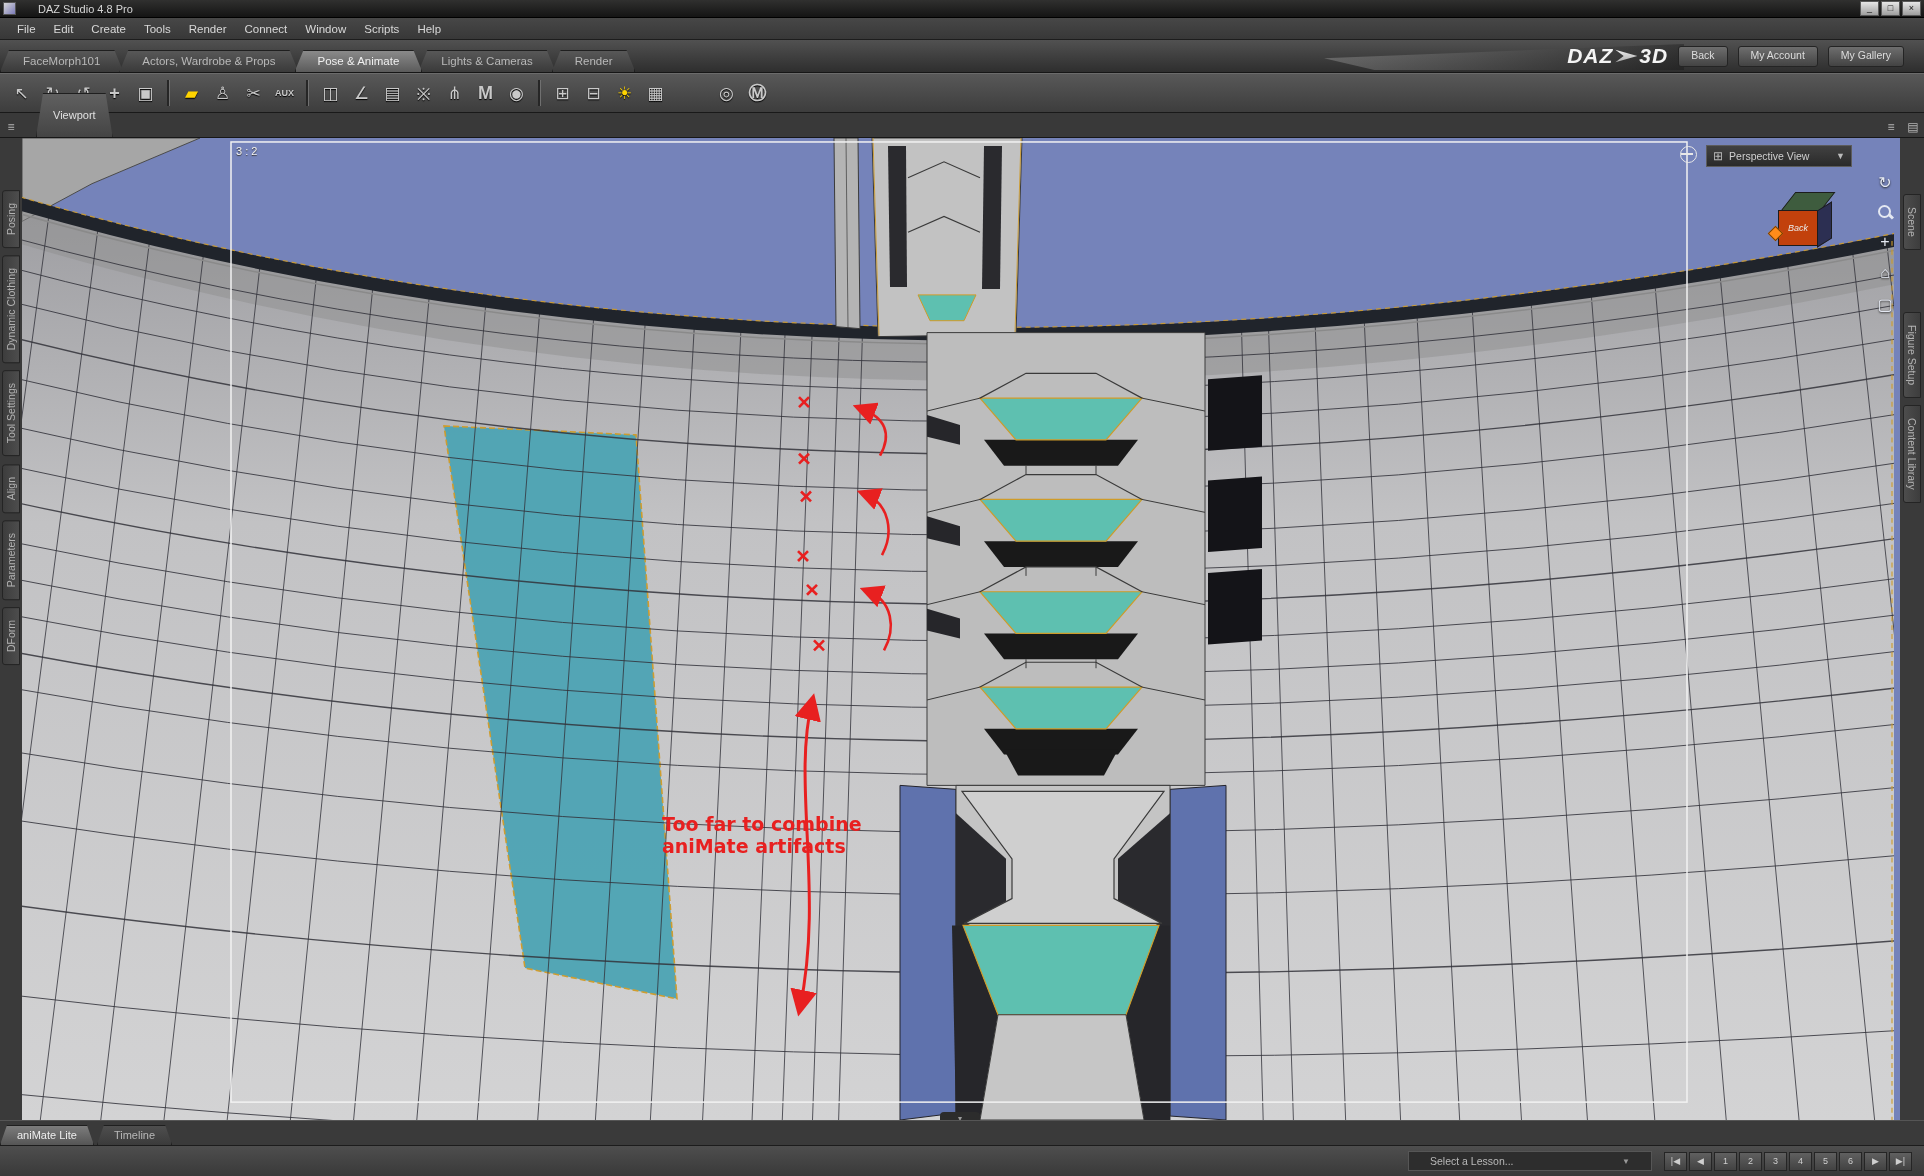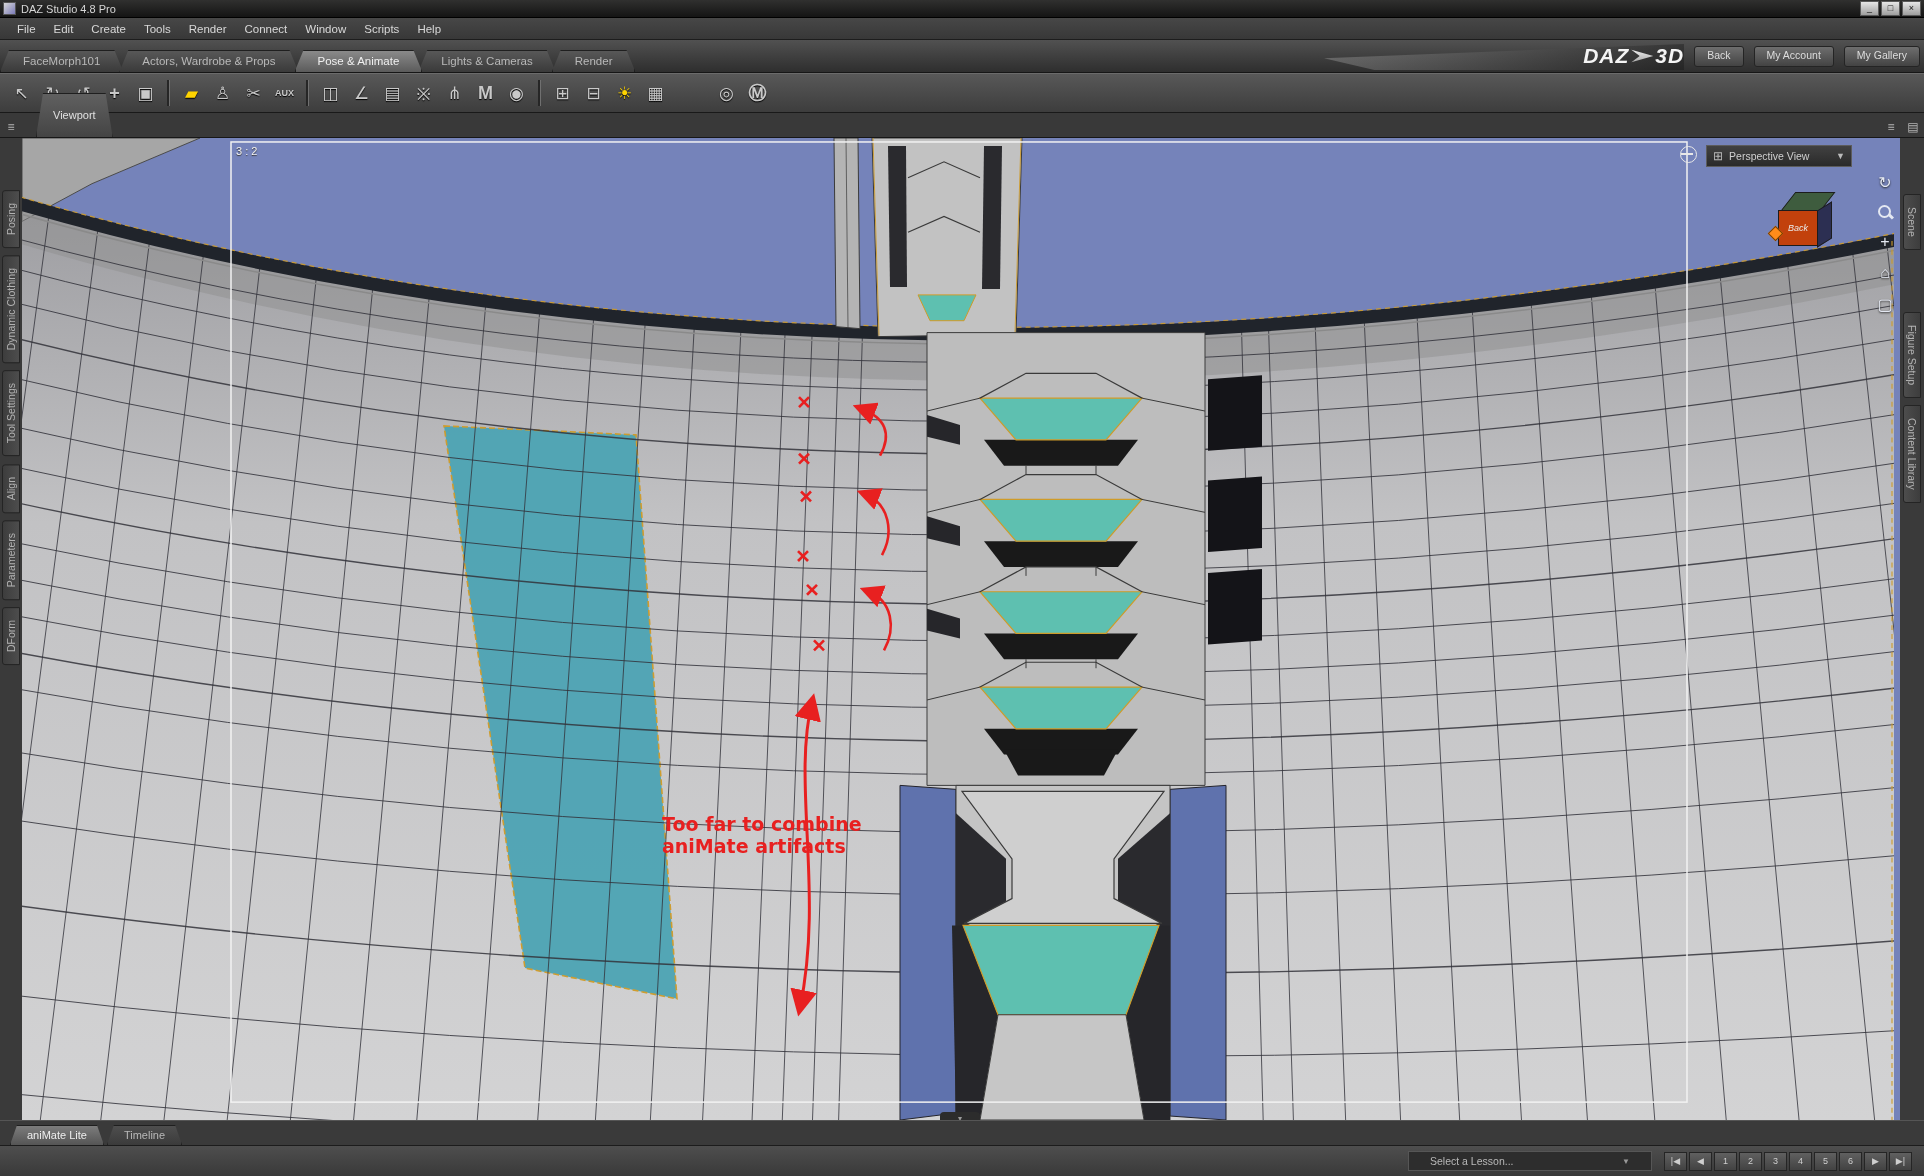--- a/index.html
+++ b/index.html
@@ -2,21 +2,21 @@
 <html><head>
 <meta charset="utf-8">
 <style>
   html,body{margin:0;padding:0;}
   body{width:1924px;height:1176px;overflow:hidden;background:#2b2b2b;
        font-family:"Liberation Sans",sans-serif;color:#ccc;}
   #app{position:relative;width:1924px;height:1176px;display:flex;flex-direction:column;}
 
   
   .titlebar{height:17px;background:linear-gradient(#30302f,#141414);display:flex;align-items:center;
-            gap:5px;padding:0 3px;border-bottom:1px solid #000;}
+            gap:22px;padding:0 3px;border-bottom:1px solid #000;}
   .appicon{width:11px;height:11px;background:linear-gradient(135deg,#d8d8d8,#7a7ab8);border:1px solid #555;}
   .title-text{font-size:11px;color:#d6d6d6;}
   .win-btns{margin-left:auto;display:flex;gap:2px;}
   .win-btn{width:17px;height:13px;background:linear-gradient(#e6e6e6,#9e9e9e);border:1px solid #5a5a5a;
            color:#111;font-size:9px;line-height:12px;text-align:center;cursor:default;}
 
   
   .menubar{height:21px;background:linear-gradient(#474747,#383838);display:flex;align-items:center;
            padding-left:8px;border-bottom:1px solid #1d1d1d;}
   .menu-item{font-size:11.5px;color:#d8d8d8;padding:2px 9px;}
@@ -24,21 +24,21 @@
   
   .tabrow{height:32px;background:linear-gradient(#515151,#2e2e2e);display:flex;align-items:flex-end;
           position:relative;border-bottom:1px solid #161616;}
   .swoosh-bg{position:absolute;right:240px;top:4px;width:360px;height:26px;
              background:linear-gradient(100deg,rgba(230,230,230,.25),rgba(20,20,20,.4));
              clip-path:polygon(0 55%,100% 0,100% 100%,14% 100%);}
   .activity-tab{height:21px;line-height:21px;padding:0 22px;font-size:11.5px;color:#b8b8b8;
         background:linear-gradient(#585858,#3a3a3a);border:1px solid #1f1f1f;border-bottom:none;
         clip-path:polygon(9px 0,calc(100% - 9px) 0,100% 100%,0 100%);margin-right:-4px;}
   .activity-tab.active{background:linear-gradient(#8a8a8a,#5b5b5b);color:#f0f0f0;z-index:2;}
-  .brandarea{margin-left:auto;display:flex;align-items:center;gap:10px;padding:0 4px 4px 0;z-index:3;}
+  .brandarea{margin-left:auto;display:flex;align-items:center;gap:10px;padding:0 20px 4px 0;z-index:3;}
   .daz-logo{display:flex;align-items:center;gap:2px;}
   .daz-word{font-size:21px;font-weight:bold;font-style:italic;color:#f4f4f4;letter-spacing:1px;}
   .daz-swoosh{width:22px;height:18px;background:linear-gradient(#fff,#999);
               clip-path:polygon(0 15%,100% 50%,0 85%,38% 50%);}
   .account-btn{height:19px;line-height:17px;padding:0 12px;font-size:10.5px;color:#ddd;
         background:linear-gradient(#6e6e6e,#434343);border:1px solid #242424;border-radius:3px;}
 
   
   .toolbar{height:38px;background:linear-gradient(#585858,#3d3d3d);display:flex;align-items:center;
            padding:0 6px;border-top:1px solid #6b6b6b;border-bottom:1px solid #191919;}
@@ -101,21 +101,21 @@
   .mag{position:relative;width:18px;height:18px;}
   .mag::before{content:"";position:absolute;left:2px;top:2px;width:9px;height:9px;
                border:2px solid #e4e8f2;border-radius:50%;}
   .mag::after{content:"";position:absolute;left:12px;top:12px;width:6px;height:2.5px;
               background:#e4e8f2;transform:rotate(45deg);}
   .collapse-handle{left:918px;top:974px;width:40px;height:14px;background:#2c2c2c;color:#9a9a9a;
         font-size:8px;text-align:center;line-height:13px;border-radius:4px 4px 0 0;}
 
   
   .bottom-tabs{height:24px;background:#3a3a3a;display:flex;align-items:flex-end;gap:3px;
-               padding-left:10px;border-top:1px solid #555;}
+               border-top:1px solid #555;}
   .bottom-tab{height:19px;line-height:19px;padding:0 16px;font-size:11px;color:#b8b8b8;
         background:linear-gradient(#4e4e4e,#3b3b3b);border:1px solid #1f1f1f;border-bottom:none;
         clip-path:polygon(7px 0,calc(100% - 7px) 0,100% 100%,0 100%);}
   .bottom-tab.active{background:linear-gradient(#7c7c7c,#555);color:#eee;}
   .statusbar{height:30px;background:linear-gradient(#4e4e4e,#393939);display:flex;align-items:center;
              justify-content:flex-end;gap:12px;padding:0 12px;border-top:1px solid #1c1c1c;}
   .lesson-dd{width:200px;height:18px;background:#2d2d2d;border:1px solid #565656;color:#b8b8b8;
         font-size:10.5px;display:flex;align-items:center;justify-content:space-between;padding:0 21px;}
   .lesson-dd .chev{font-size:8px;color:#999;}
   .pager{display:flex;gap:2px;}

